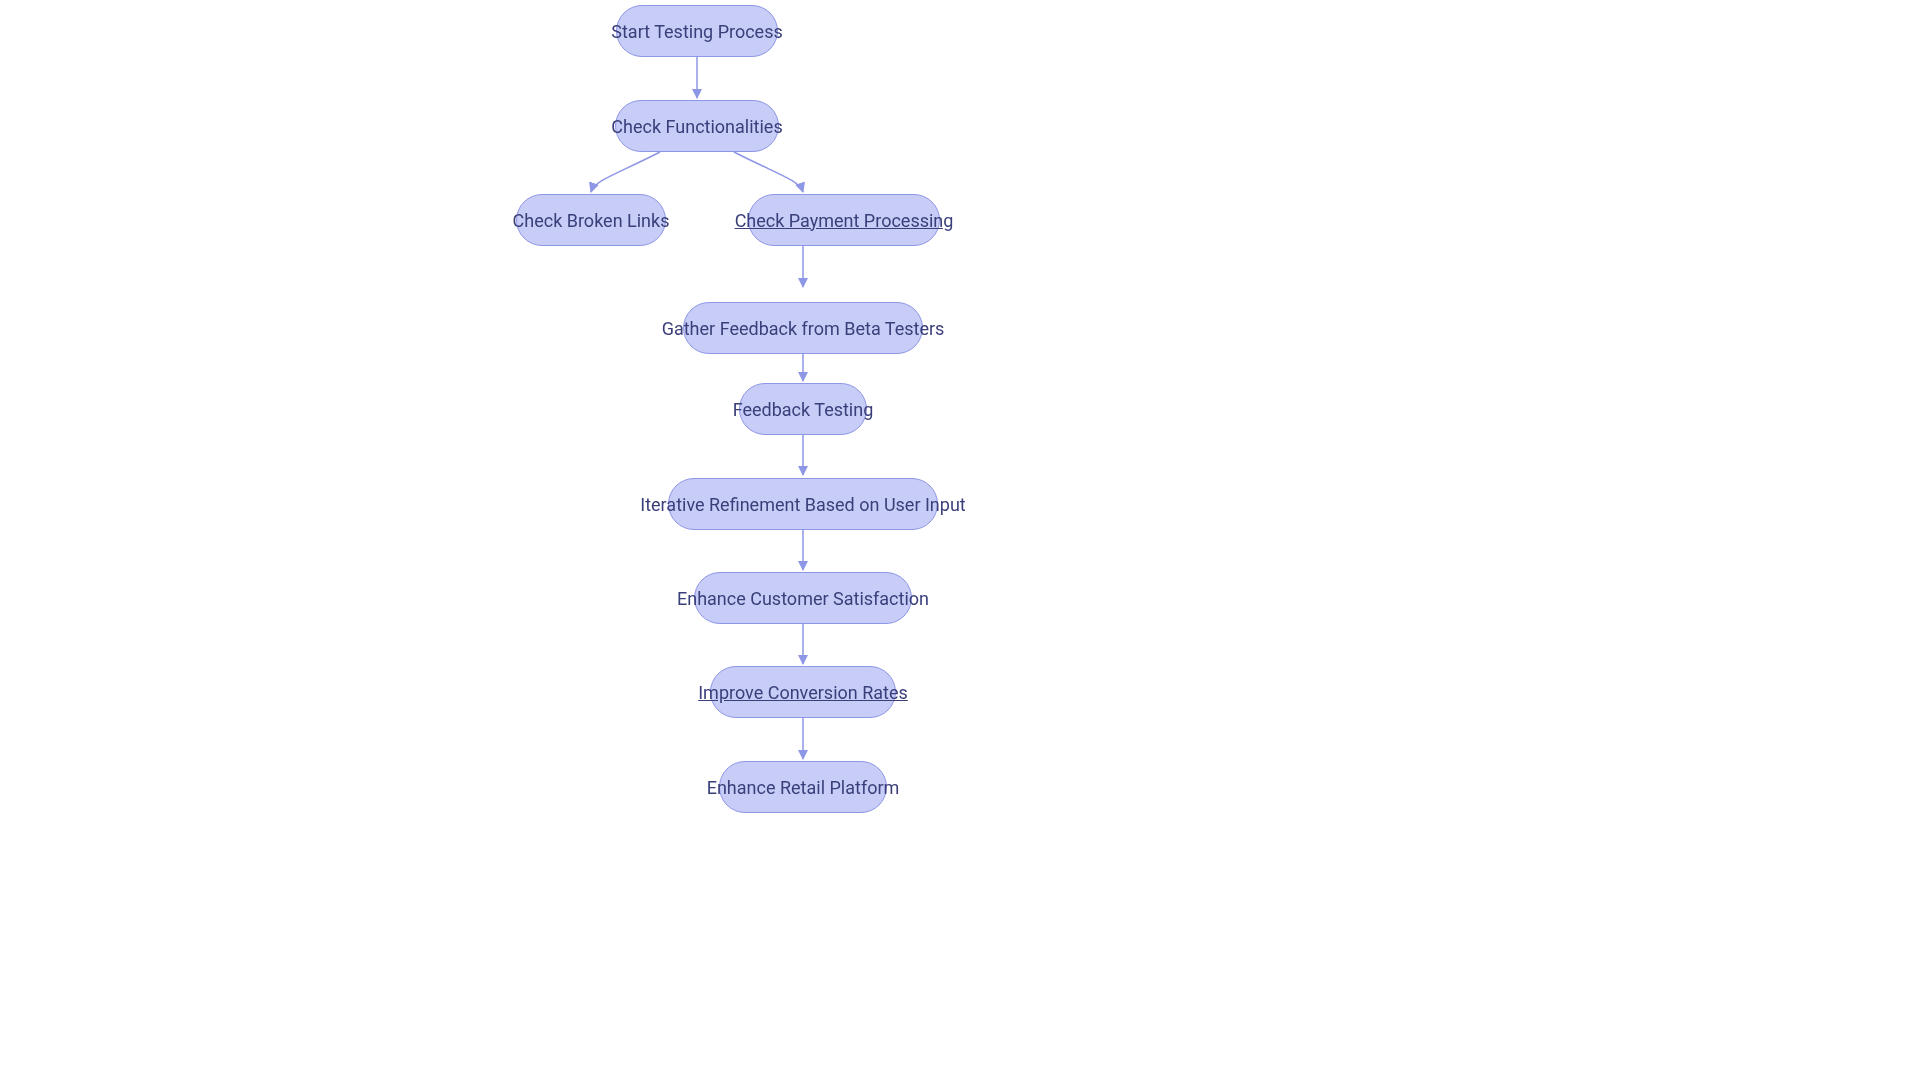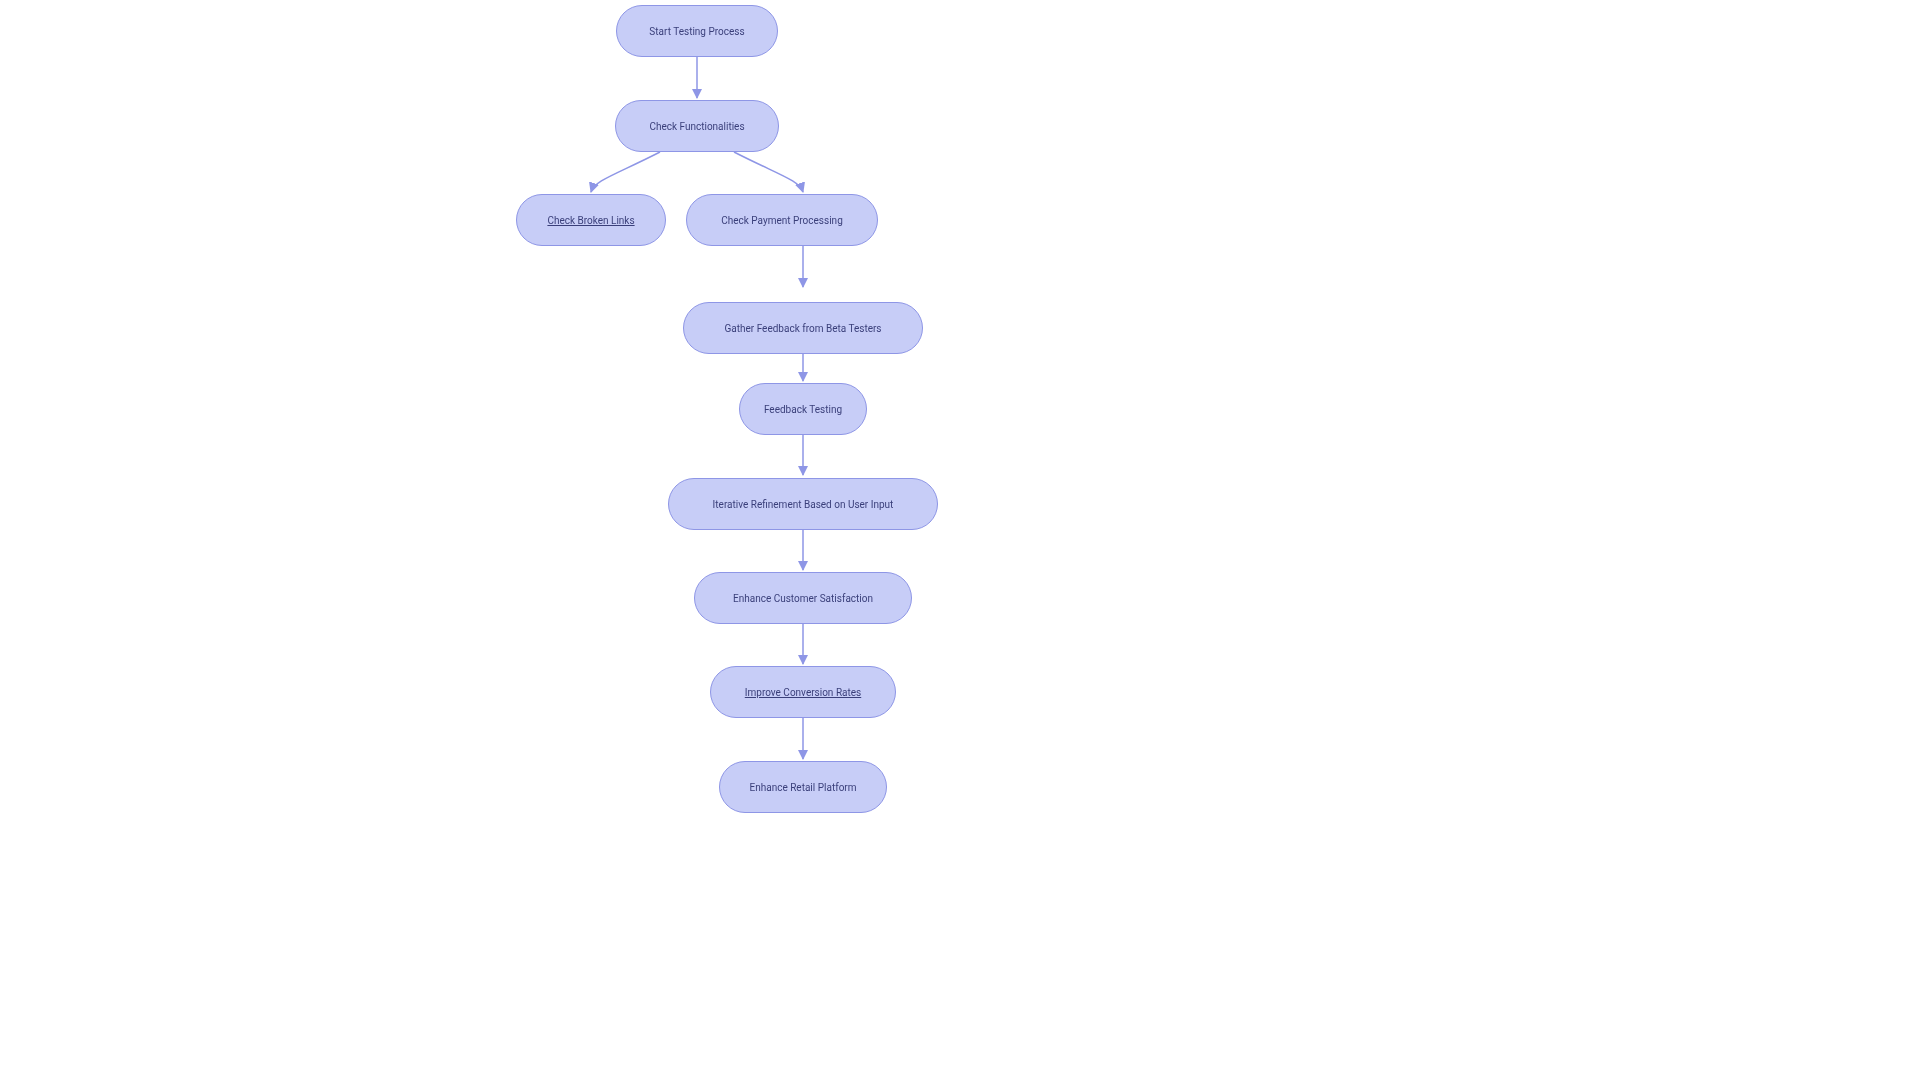--- a/index.html
+++ b/index.html
@@ -15,21 +15,21 @@
     position: relative;
     width: 1920px;
     height: 1080px;
   }
   .node {
     position: absolute;
     background: #c7cdf7;
     border: 1px solid #8e96e6;
     border-radius: 26px;
     color: #3a3f7a;
-    font-size: 10px;
+    font-size: 18px;
     display: flex;
     align-items: center;
     justify-content: center;
     text-align: center;
     padding: 0 18px;
     height: 52px;
     box-sizing: border-box;
     white-space: nowrap;
   }
   svg.edges {
@@ -73,24 +73,24 @@
   </svg>
 
   <div class="node" style="left:616px; top:5px; width:162px;">
     <span>Start Testing Process</span>
   </div>
 
   <div class="node" style="left:615px; top:100px; width:164px;">
     <span>Check Functionalities</span>
   </div>
 
-  <div class="node" style="left:516px; top:194px; width:150px;text-decoration:underline;">
+  <div class="node" style="left:516px; top:194px; width:150px;">
     <span>Check Broken Links</span>
   </div>
-  <div class="node" style="left:686px; top:194px; width:192px;">
+  <div class="node" style="left:748px; top:194px; width:192px;text-decoration:underline;">
     <span>Check Payment Processing</span>
   </div>
 
   <div class="node" style="left:683px; top:302px; width:240px;">
     <span>Gather Feedback from Beta Testers</span>
   </div>
 
   <div class="node" style="left:739px; top:383px; width:128px;">
     <span>Feedback Testing</span>
   </div>

